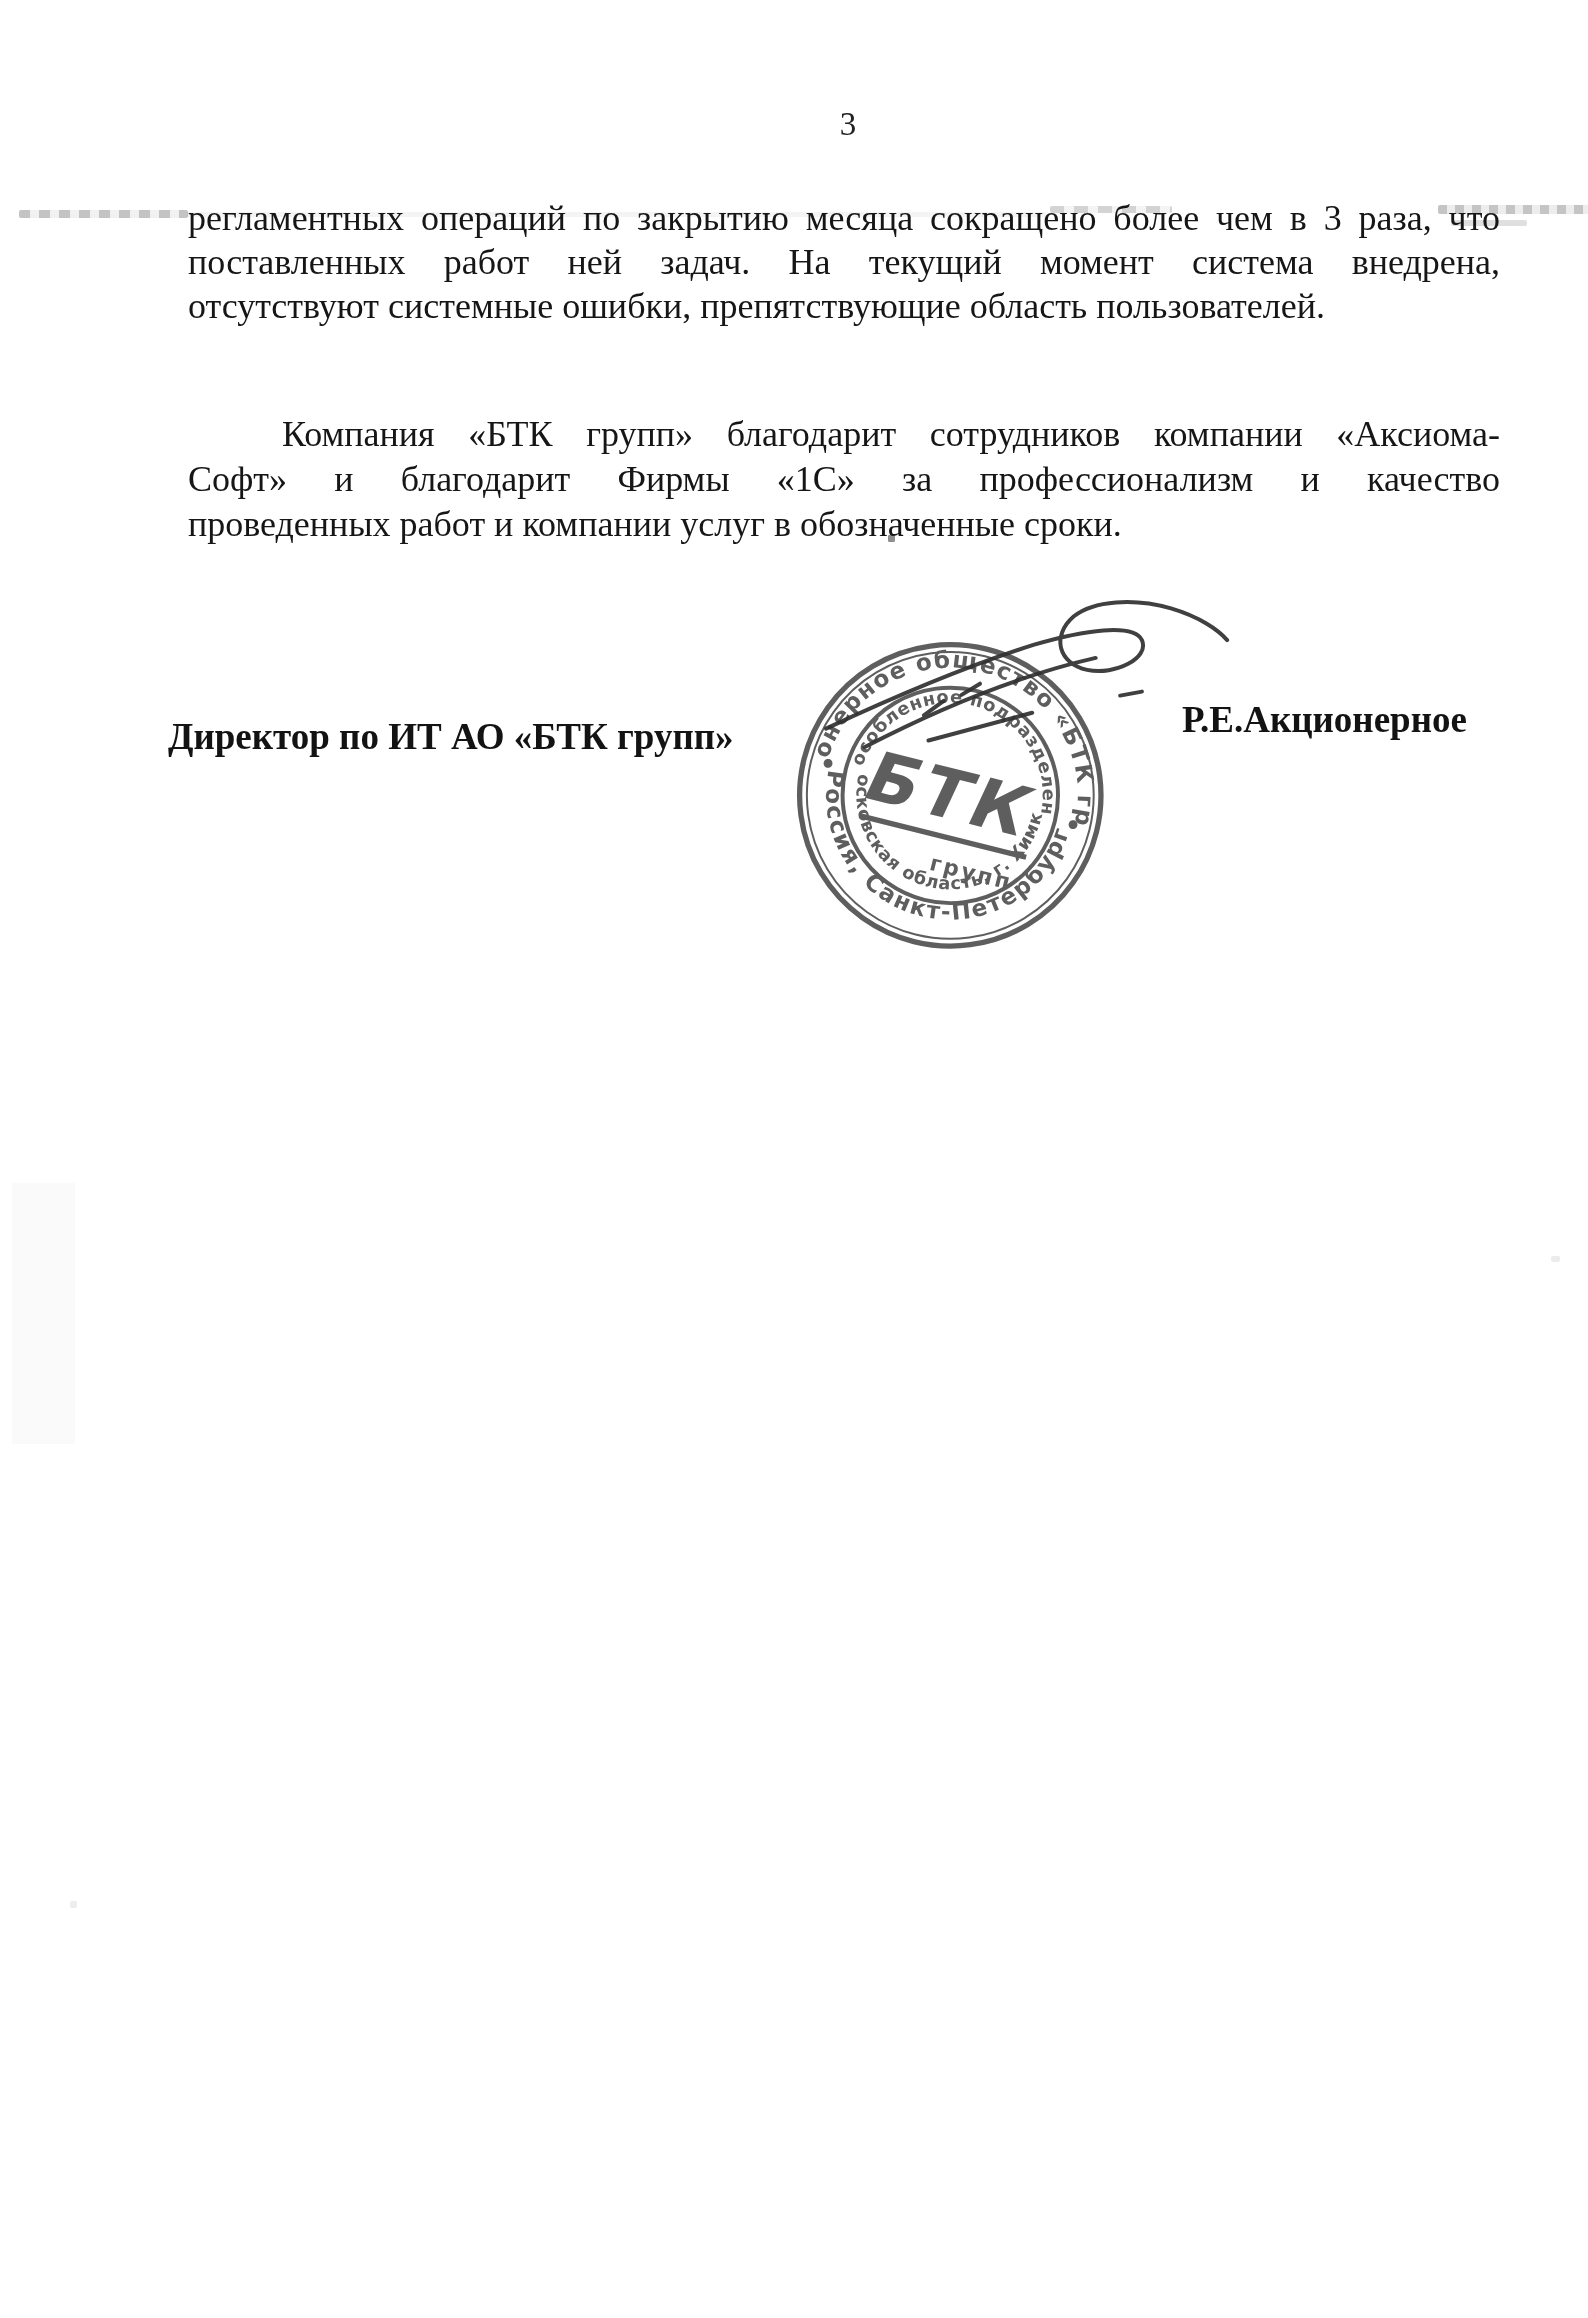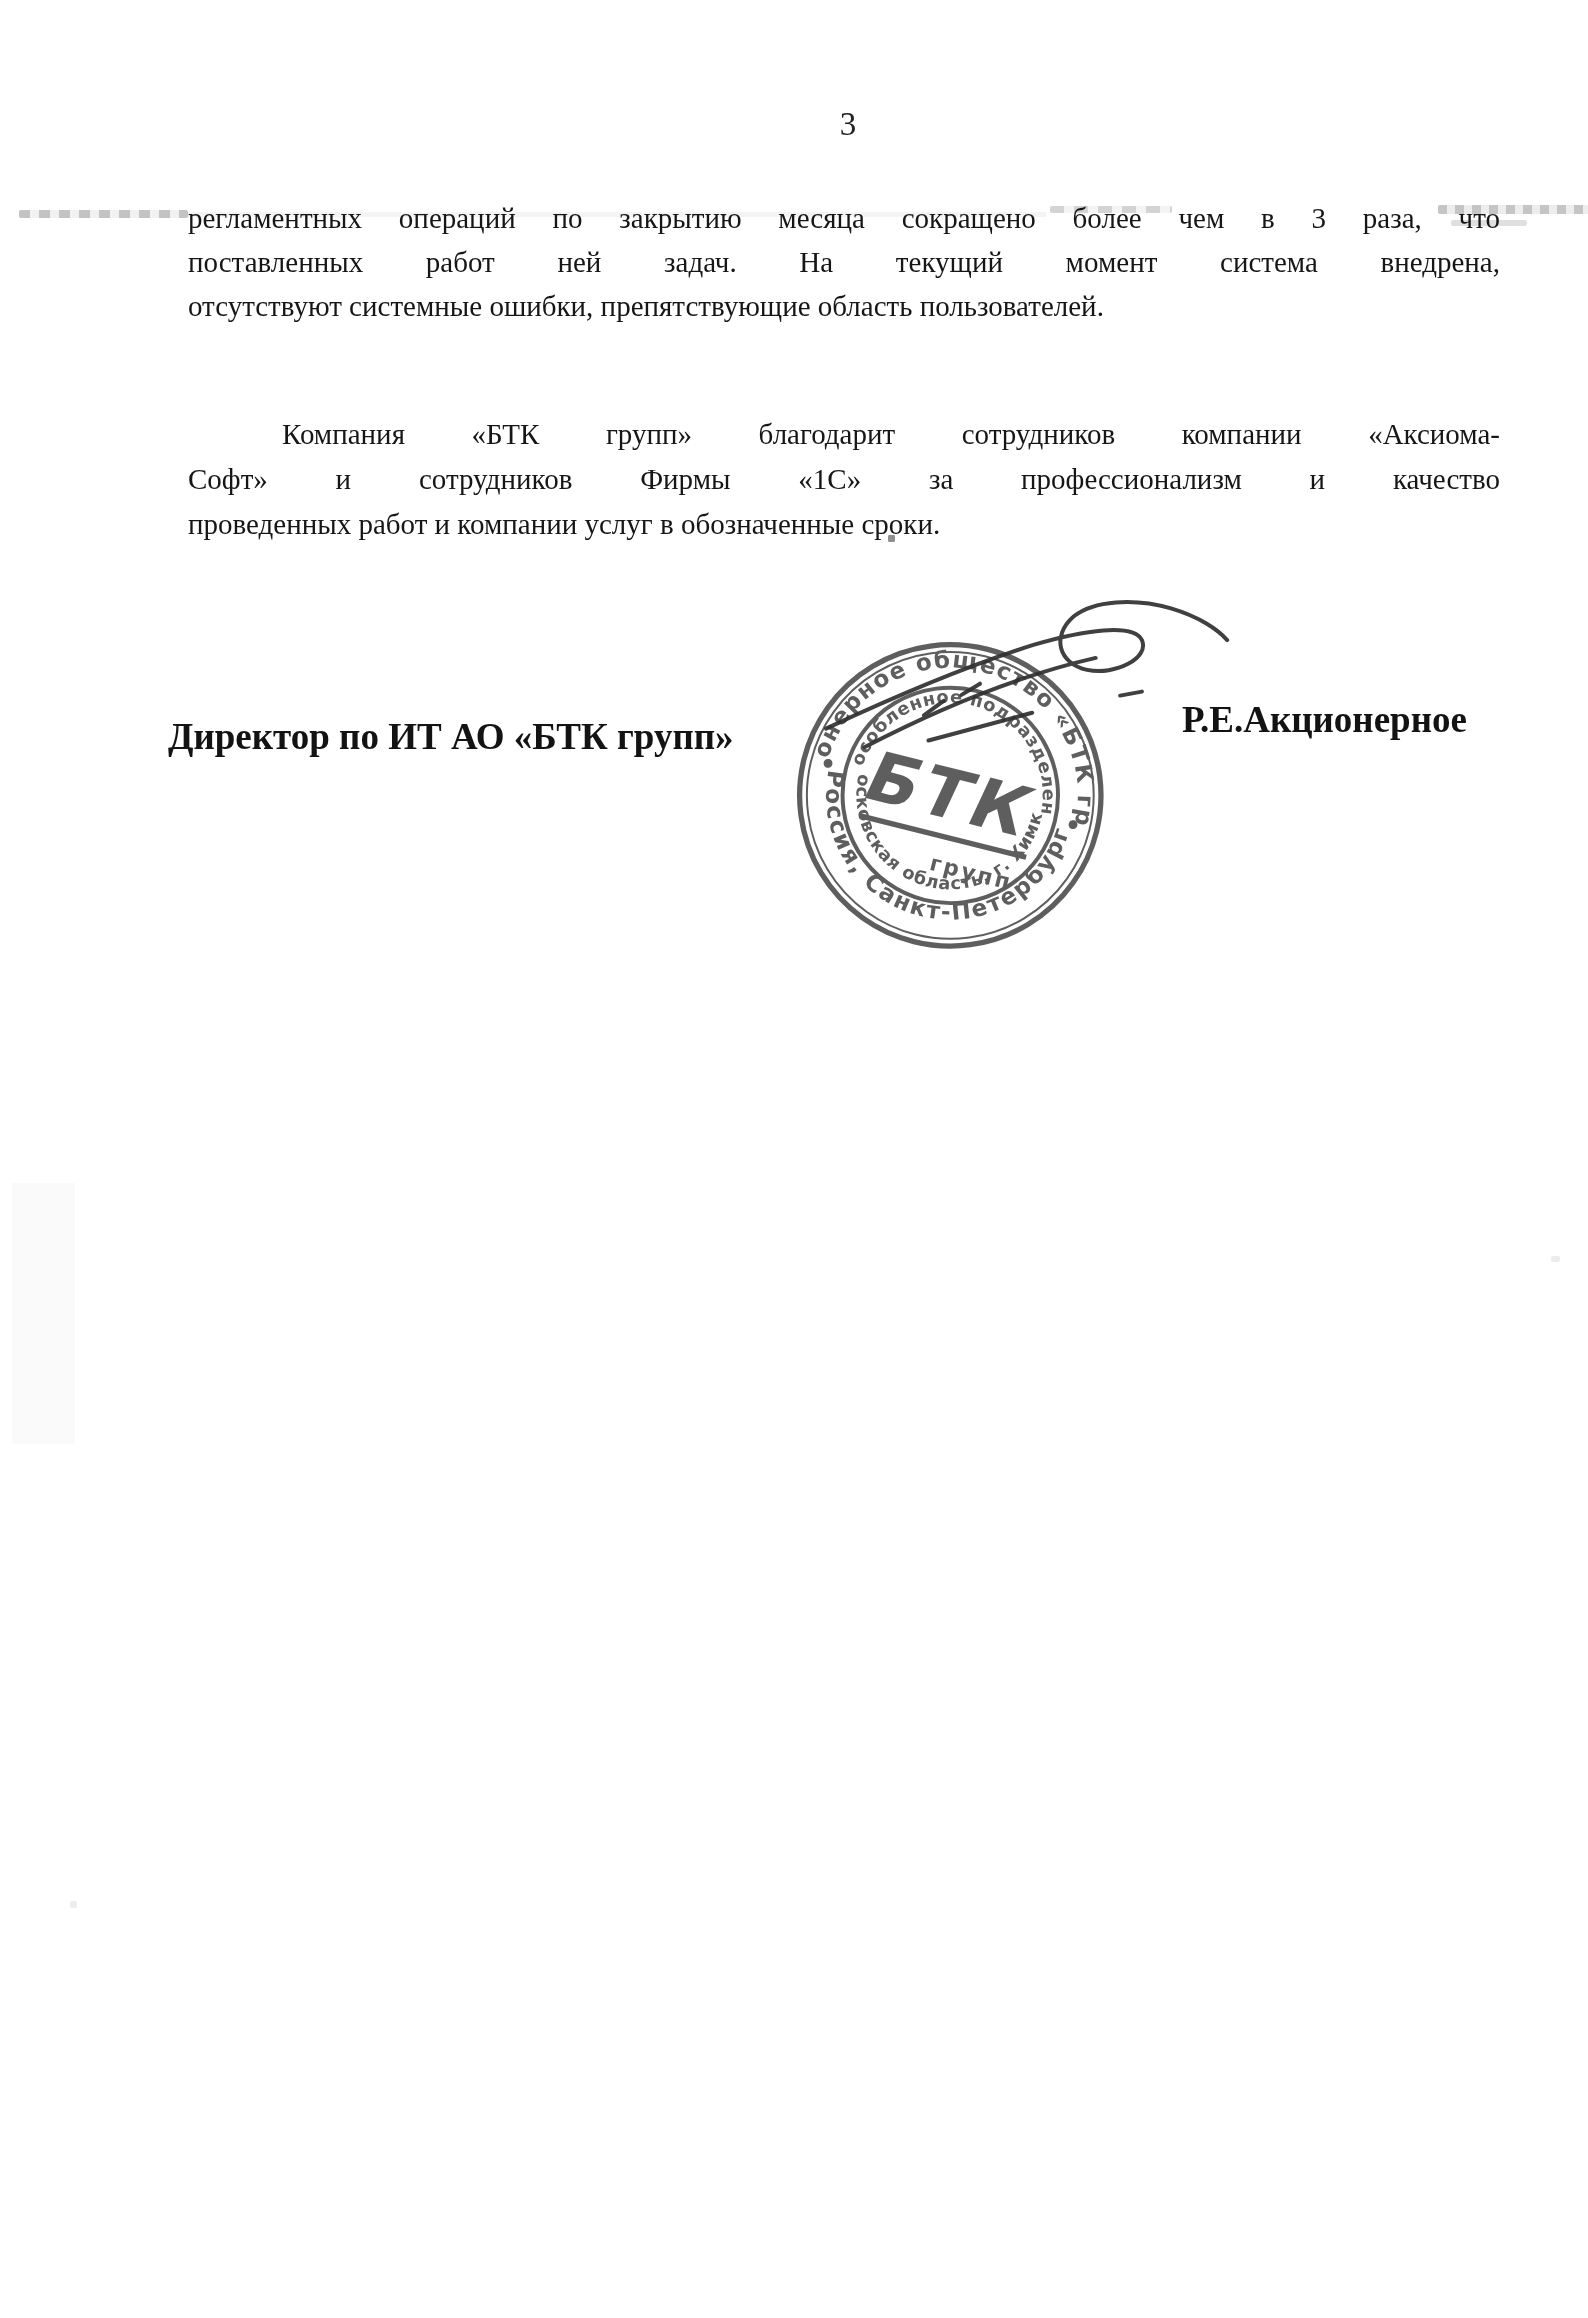--- a/index.html
+++ b/index.html
@@ -16,21 +16,21 @@
     left:828px;top:106px;
     width:40px;
     font-size:33px;
     text-align:center;
     color:#222;
   }
   .textblock{
     position:absolute;
     left:188px;
     width:1312px;
-    font-size:29px;
+    font-size:36px;
     color:#161616;
   }
   .tb1{top:196px;line-height:44px;}
   .tb2{top:412px;line-height:45px;}
   .line{white-space:normal;}
   .line.just{text-align:justify;text-align-last:justify;}
   .line.plain{text-align:left;text-align-last:left;}
   .line.indent{padding-left:94px;}
   .sig-title{
     position:absolute;
@@ -97,21 +97,21 @@
   <div class="artifact dot-3"></div>
 
   <div class="textblock tb1">
     <div class="line just">регламентных операций по закрытию месяца сокращено более чем в 3 раза, что</div>
     <div class="line just">поставленных  работ  ней  задач.  На  текущий  момент  система   внедрена,</div>
     <div class="line plain">отсутствуют системные ошибки,  препятствующие область пользователей.</div>
   </div>
 
   <div class="textblock tb2">
     <div class="line just indent">Компания «БТК групп» благодарит сотрудников  компании «Аксиома-</div>
-    <div class="line just">Софт»  и  сотрудников  Фирмы  «1С»    за  профессионализм  и  качество</div>
+    <div class="line just">Софт»  и  благодарит  Фирмы  «1С»    за  профессионализм  и  качество</div>
     <div class="line plain">проведенных работ и компании услуг в обозначенные  сроки.</div>
   </div>
 
   <div class="sig-title">Директор по ИТ АО «БТК групп»</div>
   <div class="sig-name">Р.Е.Акционерное</div>
 
   <svg class="overlay-svg" viewBox="0 0 2403 3508">
 
     <defs>
       <path id="arcOuterTop" d="M 1245 1203 A 193 193 0 1 1 1631 1203"></path>

